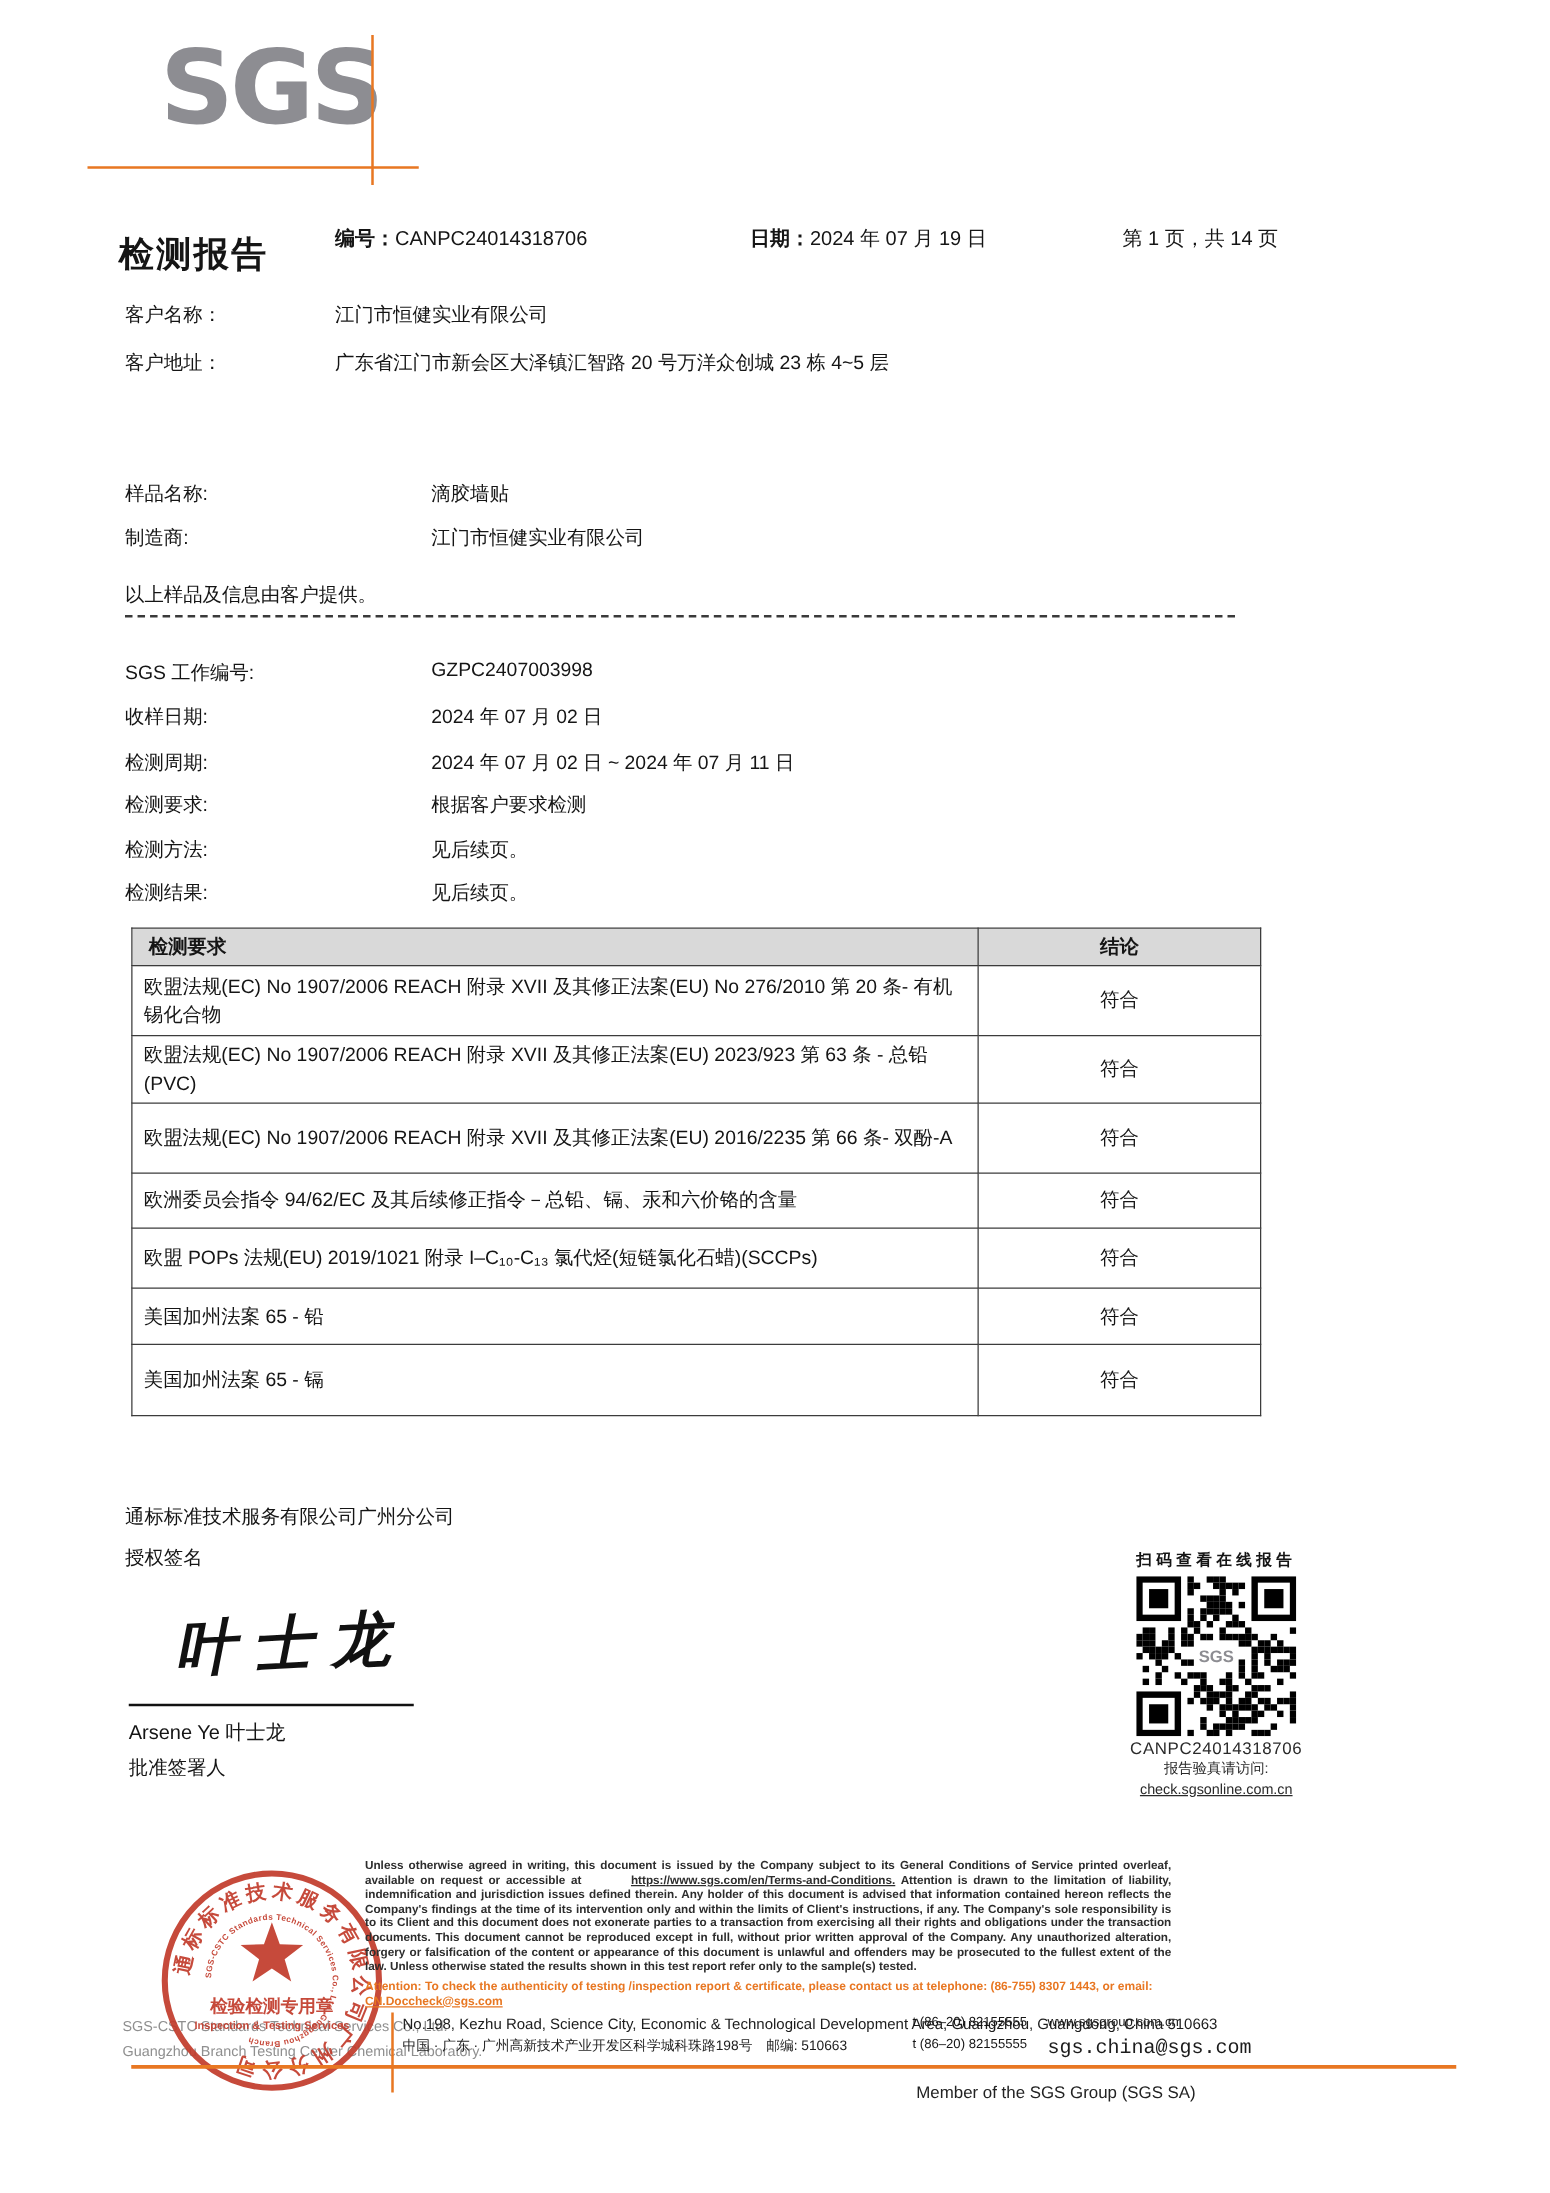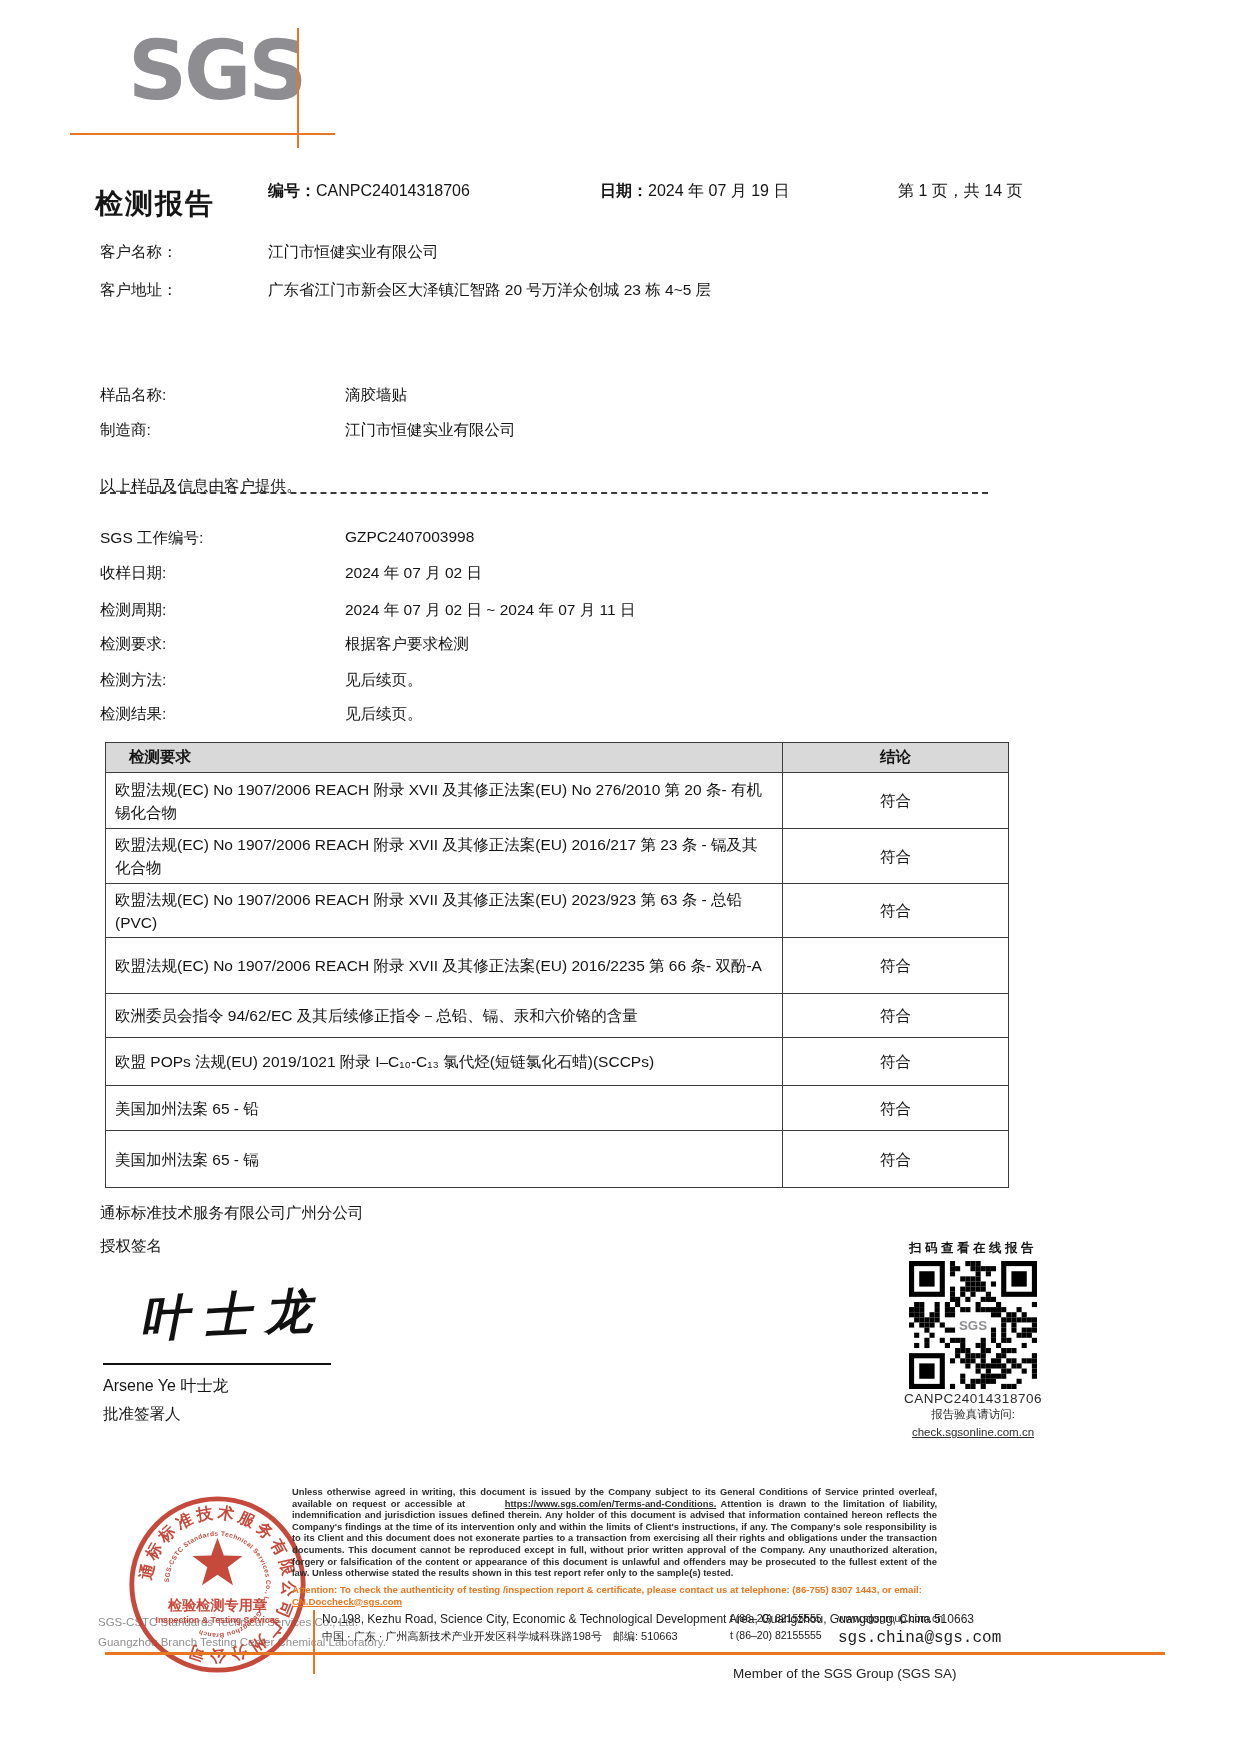--- a/index.html
+++ b/index.html
@@ -24,21 +24,21 @@
   
   .row-label { left:100px; font-size:15.5px; }
   .row-value-a { left:268px; font-size:15.5px; }
   .row-value-b { left:345px; font-size:15.5px; }
   .dashed-sep { left:100px; top:492px; width:888px; height:0; border-top:2px dashed #3a3a3a; }
 
   
   .results { left:105px; top:742px; width:903px; }
   table { border-collapse:collapse; width:903px; table-layout:fixed; }
   th,td { border:1.6px solid #3c3c3c; font-size:15.5px; vertical-align:middle; }
-  th { background:#d9d9d9; font-weight:bold; height:30px; padding:2px 23px; text-align:left; }
+  th { background:#d9d9d9; font-weight:bold; height:30px; padding:2px 13px; text-align:left; }
   th.conc, td.conc { text-align:center; }
   td { padding:3px 9px; line-height:23px; }
   col.c1 { width:677px; } col.c2 { width:226px; }
 
   
   .sig-company { left:100px; top:1203px; font-size:15.5px; }
   .sig-label { left:100px; top:1236px; font-size:15.5px; }
   .sig-script { left:140px; top:1283px; font-size:48px; font-weight:bold; font-style:italic; letter-spacing:14px; font-family:"DejaVu Serif","Liberation Serif",serif; transform:rotate(-3deg); color:#111; }
   .sig-line { left:103px; top:1363px; width:228px; height:2px; background:#111; }
   .sig-name { left:103px; top:1376px; font-size:16px; }
@@ -85,21 +85,21 @@
 
   <div class="abs row-label" style="top:242px">客户名称：</div>
   <div class="abs row-value-a" style="top:242px">江门市恒健实业有限公司</div>
   <div class="abs row-label" style="top:280px">客户地址：</div>
   <div class="abs row-value-a" style="top:280px">广东省江门市新会区大泽镇汇智路 20 号万洋众创城 23 栋 4~5 层</div>
 
   <div class="abs row-label" style="top:385px">样品名称:</div>
   <div class="abs row-value-b" style="top:385px">滴胶墙贴</div>
   <div class="abs row-label" style="top:420px">制造商:</div>
   <div class="abs row-value-b" style="top:420px">江门市恒健实业有限公司</div>
-  <div class="abs row-label" style="top:476px">以上样品及信息由客户提供。</div>
+  <div class="abs row-label" style="top:466px">以上样品及信息由客户提供。</div>
 
   <div class="abs dashed-sep"></div>
 
   <div class="abs row-label" style="top:528px">SGS 工作编号:</div>
   <div class="abs row-value-b" style="top:528px">GZPC2407003998</div>
   <div class="abs row-label" style="top:563px">收样日期:</div>
   <div class="abs row-value-b" style="top:563px">2024 年 07 月 02 日</div>
   <div class="abs row-label" style="top:600px">检测周期:</div>
   <div class="abs row-value-b" style="top:600px">2024 年 07 月 02 日 ~ 2024 年 07 月 11 日</div>
   <div class="abs row-label" style="top:634px">检测要求:</div>
@@ -115,24 +115,20 @@
           <col class="c1">
           <col class="c2">
         </colgroup>
       <tbody>
           <tr>
         <th>检测要求</th>
         <th class="conc">结论</th>
       </tr>
       <tr style="height:56px">
             <td>欧盟法规(EC) No 1907/2006 REACH 附录 XVII 及其修正法案(EU) No 276/2010 第 20 条- 有机锡化合物</td>
-            <td class="conc">符合</td>
-          </tr>
-      <tr style="height:55px">
-            <td>欧盟法规(EC) No 1907/2006 REACH 附录 XVII 及其修正法案(EU) 2016/217 第 23 条 - 镉及其化合物</td>
             <td class="conc">符合</td>
           </tr>
       <tr style="height:54px">
             <td>欧盟法规(EC) No 1907/2006 REACH 附录 XVII 及其修正法案(EU) 2023/923 第 63 条 - 总铅 (PVC)</td>
             <td class="conc">符合</td>
           </tr>
       <tr style="height:56px">
             <td>欧盟法规(EC) No 1907/2006 REACH 附录 XVII 及其修正法案(EU) 2016/2235 第 66 条- 双酚-A</td>
             <td class="conc">符合</td>
           </tr>

